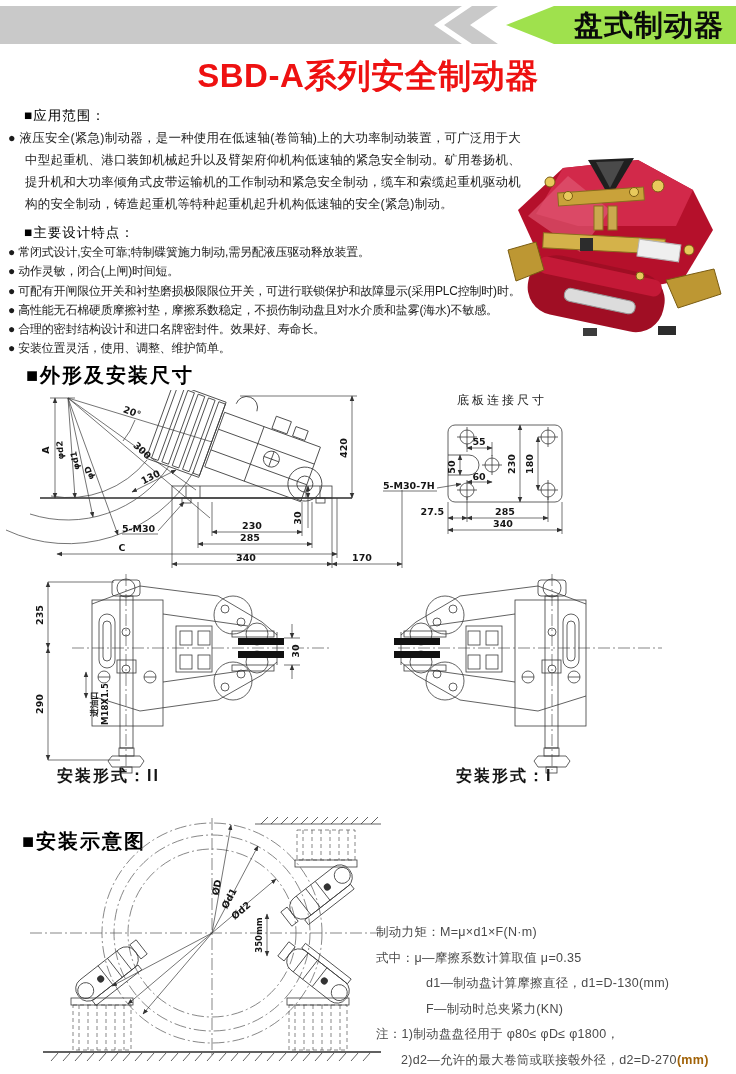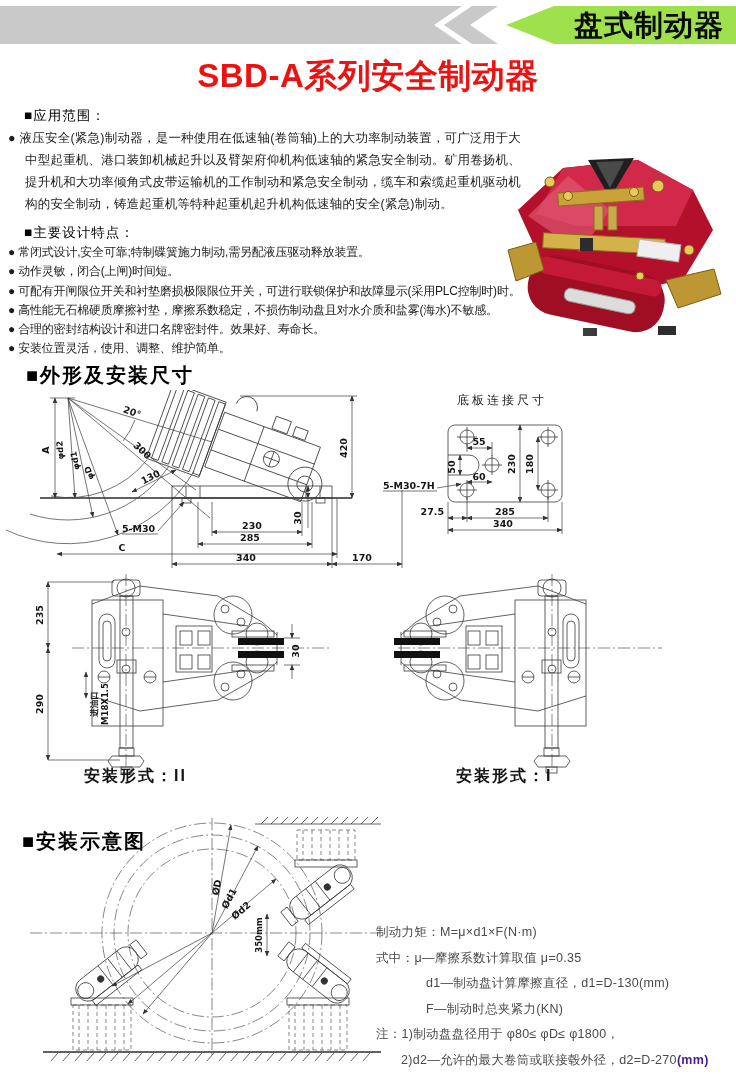--- a/index.html
+++ b/index.html
@@ -24,21 +24,21 @@
     color:#1c1c1c;text-align:justify;padding-left:17px;text-indent:-17px;letter-spacing:0.2px;}
   .feat-list{position:absolute;left:8px;top:243px;width:720px;}
   .feat{font-size:12px;line-height:19.3px;color:#1c1c1c;white-space:nowrap;letter-spacing:-0.2px;}
   .big-h{position:absolute;font-size:20px;font-weight:bold;color:#000;letter-spacing:2px;}
   .form-cap{position:absolute;top:766px;font-size:16px;font-weight:bold;color:#141414;letter-spacing:2px;}
   
   .formula{position:absolute;left:376px;top:920px;width:358px;}
   .f{font-size:12.5px;line-height:25.5px;color:#4a4a4a;letter-spacing:0.3px;white-space:nowrap;}
   .ind1{padding-left:50px;}
   .ind2{padding-left:25px;}
-  .f b{color:#4c1d95;}
+  .f b{color:#a16207;}
   
   svg{position:absolute;}
   .thin{stroke:#3a3a3a;stroke-width:0.8;fill:none;}
   .thick{stroke:#2d2d2d;stroke-width:1.3;fill:none;}
   .dim{stroke:#3a3a3a;stroke-width:0.7;fill:none;}
   .cl{stroke:#555;stroke-width:0.7;fill:none;stroke-dasharray:12 3 2 3;}
   .dash{stroke:#555;stroke-width:0.7;fill:none;stroke-dasharray:4 3;}
   .dtxt{font:bold 9.5px "DejaVu Sans",sans-serif;fill:#151515;}
   .stxt{font:bold 8.5px "DejaVu Sans",sans-serif;fill:#151515;}
   .ttl{font:12px "DejaVu Sans",sans-serif;fill:#222;letter-spacing:3px;}
@@ -311,21 +311,21 @@
     <text class="stxt" text-anchor="middle" x="108" y="130" transform="rotate(-90 108 130)">M18X1.5</text>
   </g>
 
   <g>
     <line class="cl" x1="398" y1="74" x2="662" y2="74"></line>
     <line class="cl" x1="552" y1="0" x2="552" y2="196"></line>
     <use href="#cal" transform="translate(678,0) scale(-1,1)"></use>
   </g>
 </svg>
 
-<div class="form-cap" style="left:84px">安装形式：II</div>
+<div class="form-cap" style="left:57px">安装形式：II</div>
 <div class="form-cap" style="left:456px">安装形式：I</div>
 
 <div class="big-h" style="left:22px;top:828px">■安装示意图</div>
 
 <svg style="left:15px;top:816px" width="372" height="252" viewBox="0 0 372 252">
   <defs>
     <marker id="a3" viewBox="0 0 10 10" refX="9" refY="5" markerWidth="8" markerHeight="8" orient="auto-start-reverse">
       <path d="M0,1 L10,5 L0,9 z" fill="#333"></path>
     </marker>
     <g id="unit" class="thin">

